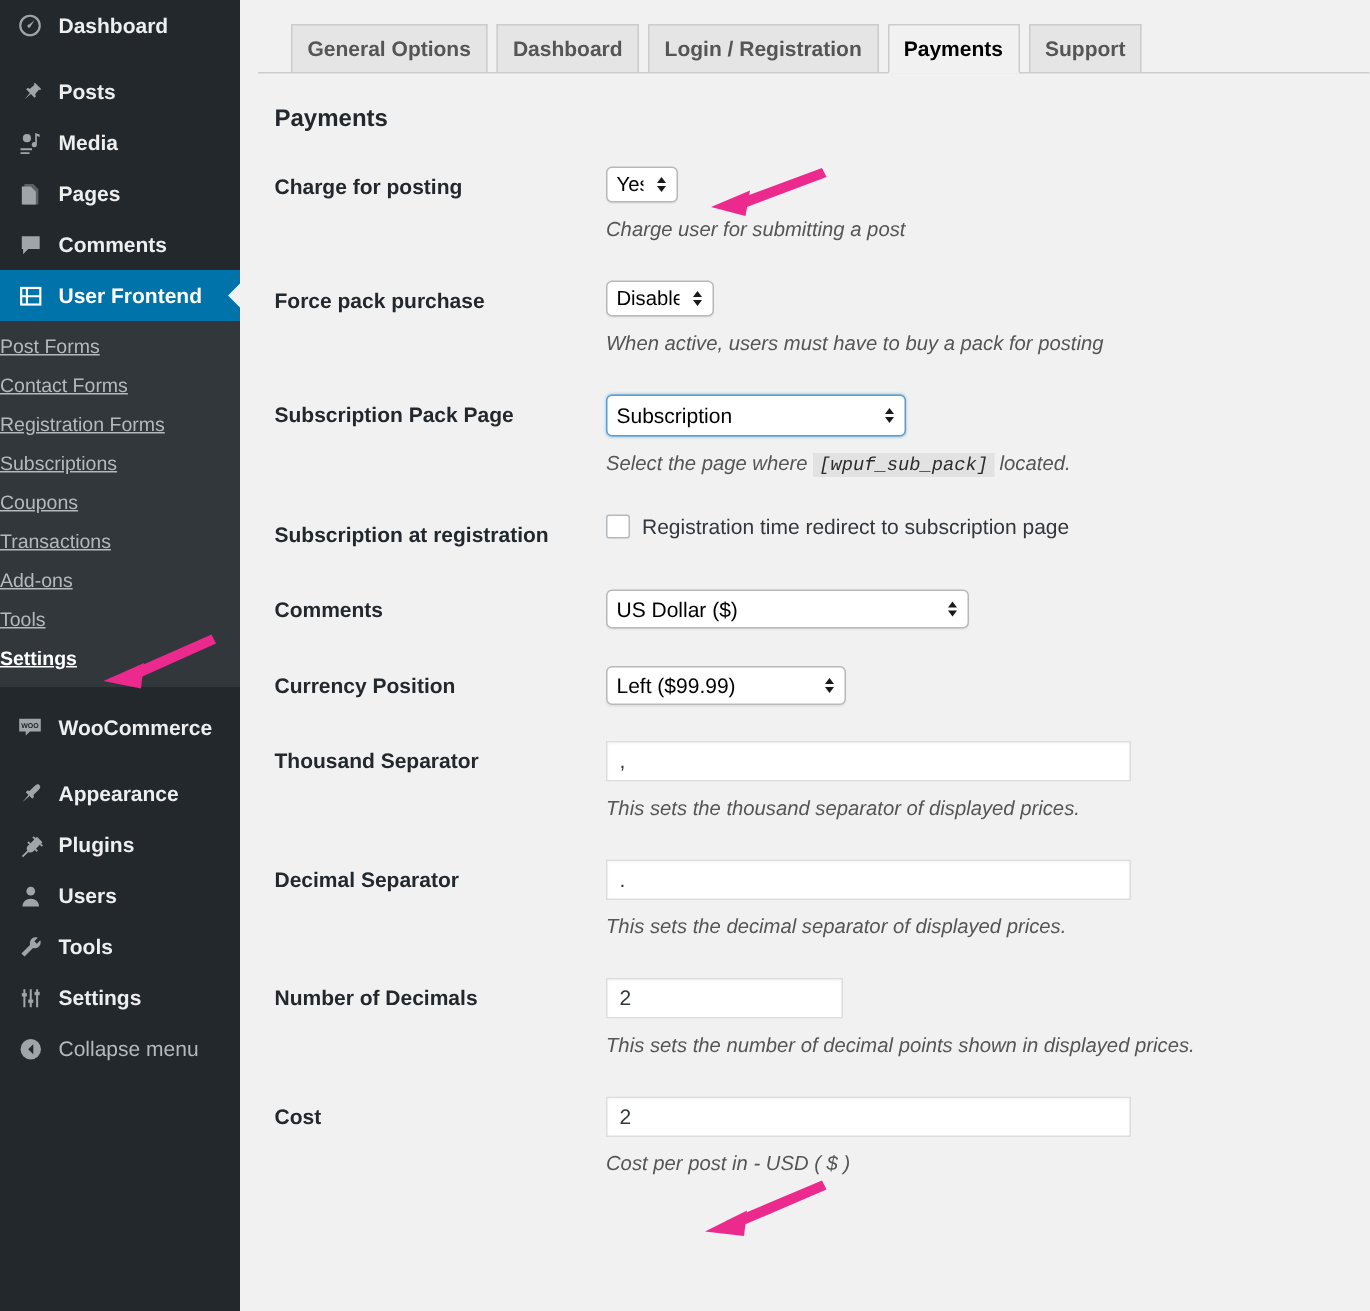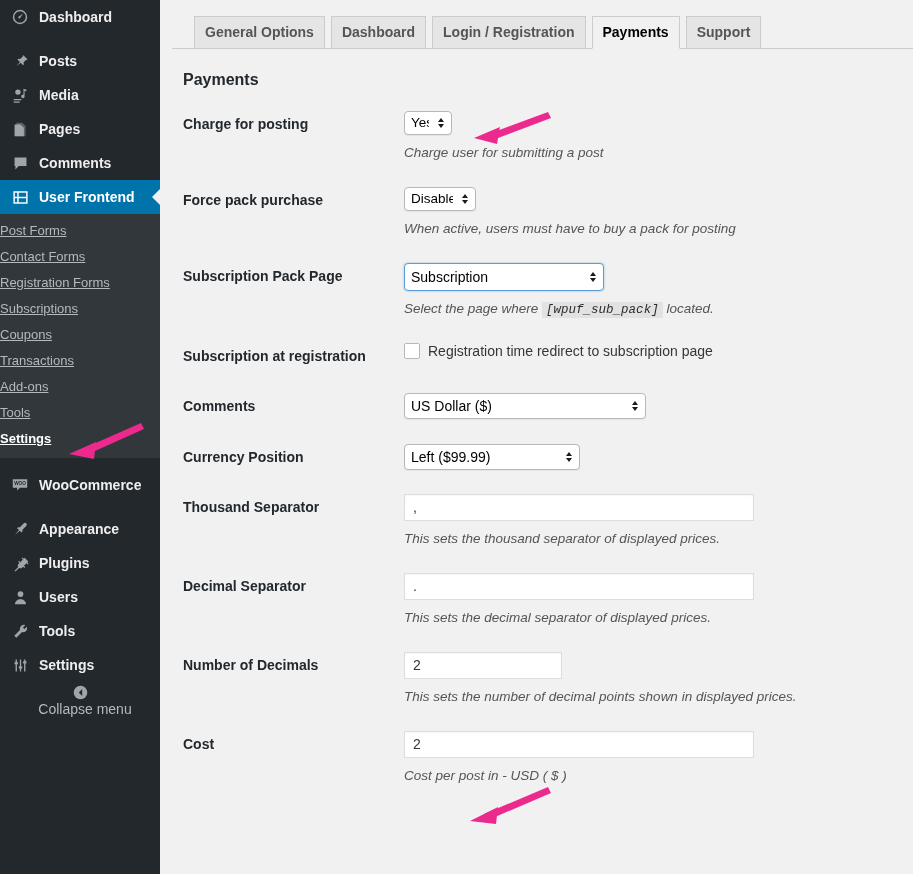--- a/index.html
+++ b/index.html
@@ -188,21 +188,21 @@
   }
   .sel-sm select.mac { width: 48px; }
   .sel-md select.mac { width: 72px; }
   .sel-pack select.mac {
     width: 200px; height: 28px; line-height: 26px;
     font-size: 14px;
     border: 1px solid #5b9dd9;
     box-shadow: 0 0 2px rgba(30,140,190,.5);
   }
   .sel-cur select.mac { width: 242px; height: 26px; line-height: 24px; font-size: 14px; }
-  .sel-curpos select.mac { width: 176px; height: 26px; line-height: 24px; font-size: 14px; }
+  .sel-curpos select.mac { width: 160px; height: 26px; line-height: 24px; font-size: 14px; }
 
   
   input.txt {
     font-family: "Liberation Sans", sans-serif;
     font-size: 14px;
     color: #32373c;
     background: #fff;
     border: 1px solid #ddd;
     box-shadow: inset 0 1px 2px rgba(0,0,0,.04);
     height: 27px;
@@ -366,21 +366,21 @@
               <line x1="5" y1="3" x2="5" y2="17"></line>
               <line x1="10" y1="3" x2="10" y2="17"></line>
               <line x1="15" y1="3" x2="15" y2="17"></line>
               <rect x="3" y="6" width="4" height="2.6" fill="currentColor" stroke="none"></rect>
               <rect x="8" y="11" width="4" height="2.6" fill="currentColor" stroke="none"></rect>
               <rect x="13" y="5" width="4" height="2.6" fill="currentColor" stroke="none"></rect>
             </svg>
         </span>
         <span class="mlabel">Settings</span>
       </li>
-      <li class="menu-top" style="font-weight:normal;color:#b4b9be;flex-direction:column;">
+      <li class="menu-top" style="font-weight:normal;color:#b4b9be;">
         <span class="mi">
           <svg width="17" height="17" viewBox="0 0 20 20" fill="currentColor">
               <circle cx="10" cy="10" r="8"></circle>
               <path d="M12 6l-4 4 4 4z" fill="#23282d"></path>
             </svg>
         </span>
         <span class="mlabel">Collapse menu</span>
       </li>
     </ul>
   </div>

